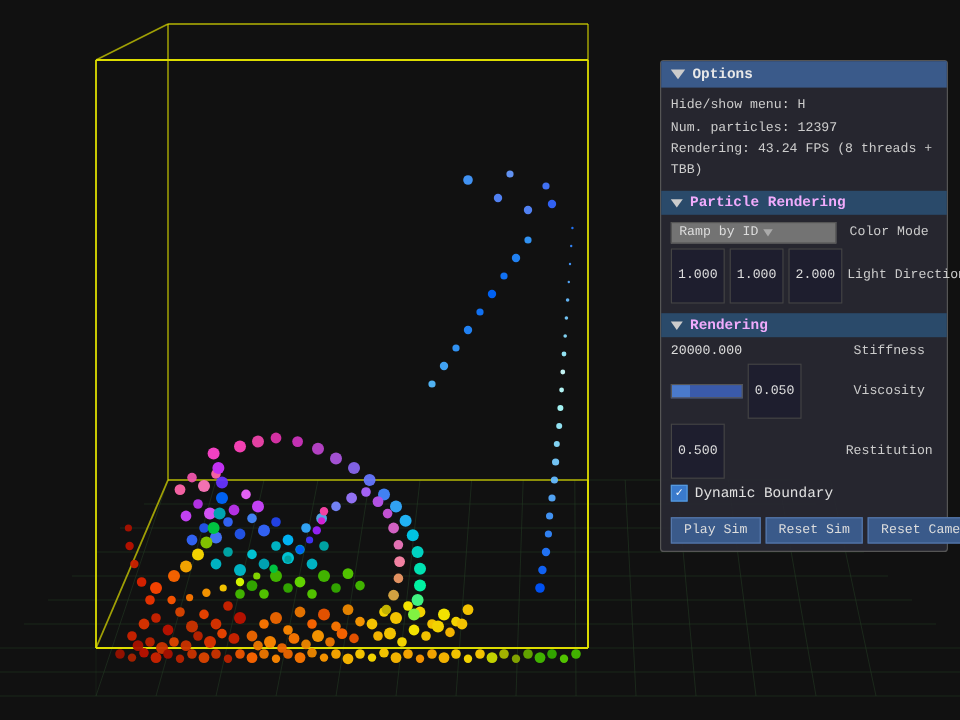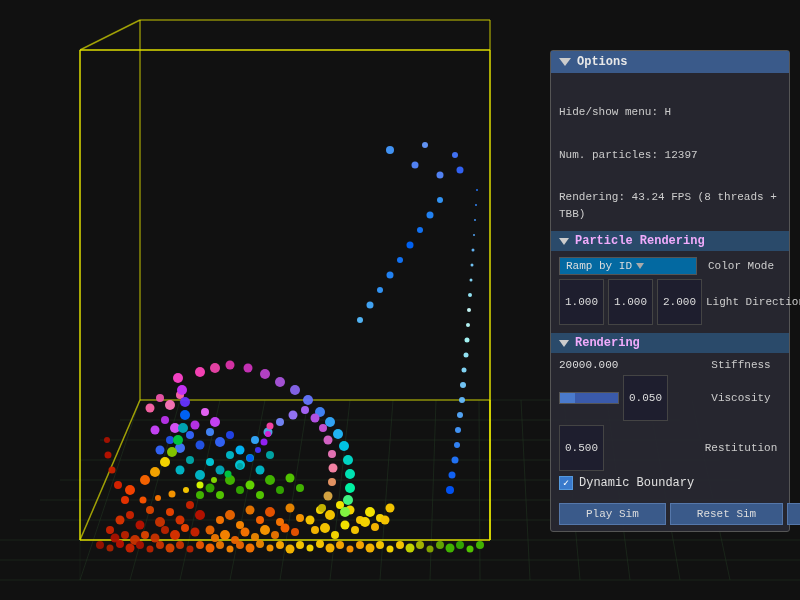--- a/index.html
+++ b/index.html
@@ -69,21 +69,20 @@
 
     .panel-content {
       padding: 6px 8px;
     }
 
     .info-line {
       font-size: 11px;
       color: #cccccc;
       padding: 1px 0;
       line-height: 1.5;
-      margin-top: 24px;
     }
 
     .subsection-header {
       background: #2a4a6a;
       padding: 3px 8px;
       display: flex;
       align-items: center;
       gap: 6px;
       margin-top: 2px;
     }
@@ -109,21 +108,21 @@
 
     .row {
       display: flex;
       align-items: center;
       justify-content: space-between;
       padding: 2px 0;
       gap: 4px;
     }
 
     .dropdown-btn {
-      background: #0369a1;
+      background: #737373;
       border: 1px solid #555;
       color: #ddd;
       padding: 2px 6px;
       font-size: 11px;
       font-family: 'Courier New', monospace;
       display: flex;
       align-items: center;
       gap: 4px;
       cursor: pointer;
       flex: 1;
@@ -202,21 +201,21 @@
       display: flex;
       gap: 4px;
       padding: 6px 8px;
       flex-wrap: nowrap;
     }
 
     .action-btn {
       background: #3a5a8a;
       border: 1px solid #5577aa;
       color: #ddd;
-      padding: 4px 26px;
+      padding: 4px 10px;
       font-size: 11px;
       font-family: 'Courier New', monospace;
       cursor: pointer;
       white-space: nowrap;
     }
 
     .stiffness-value {
       color: #ddd;
       font-size: 11px;
       min-width: 80px;

